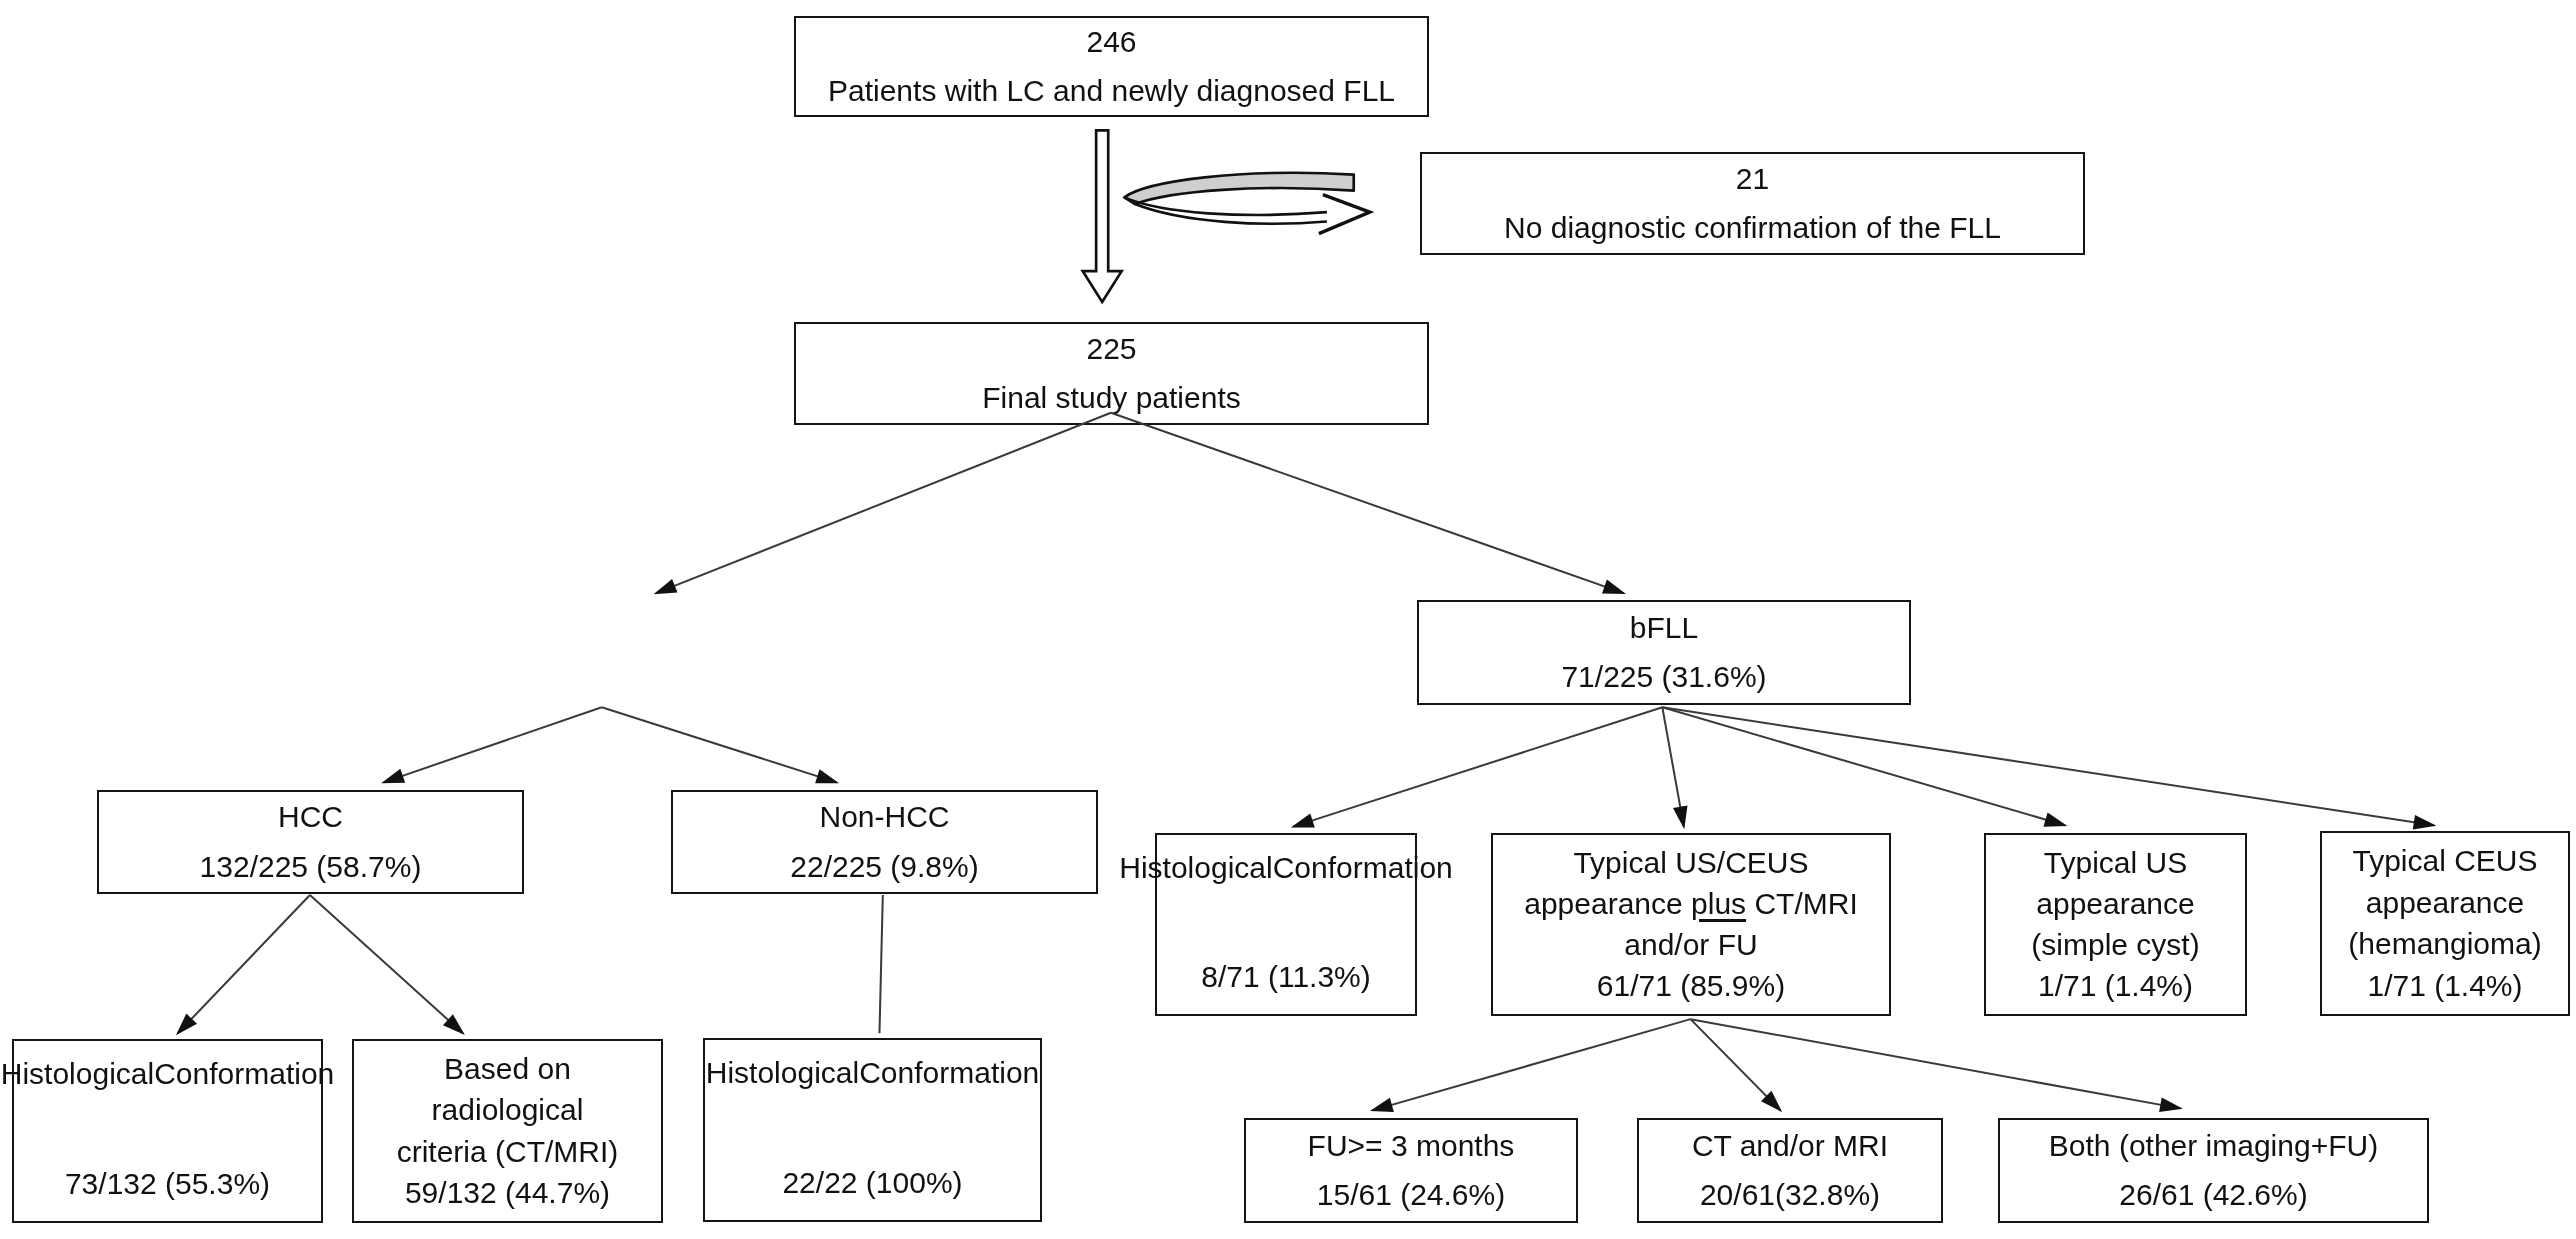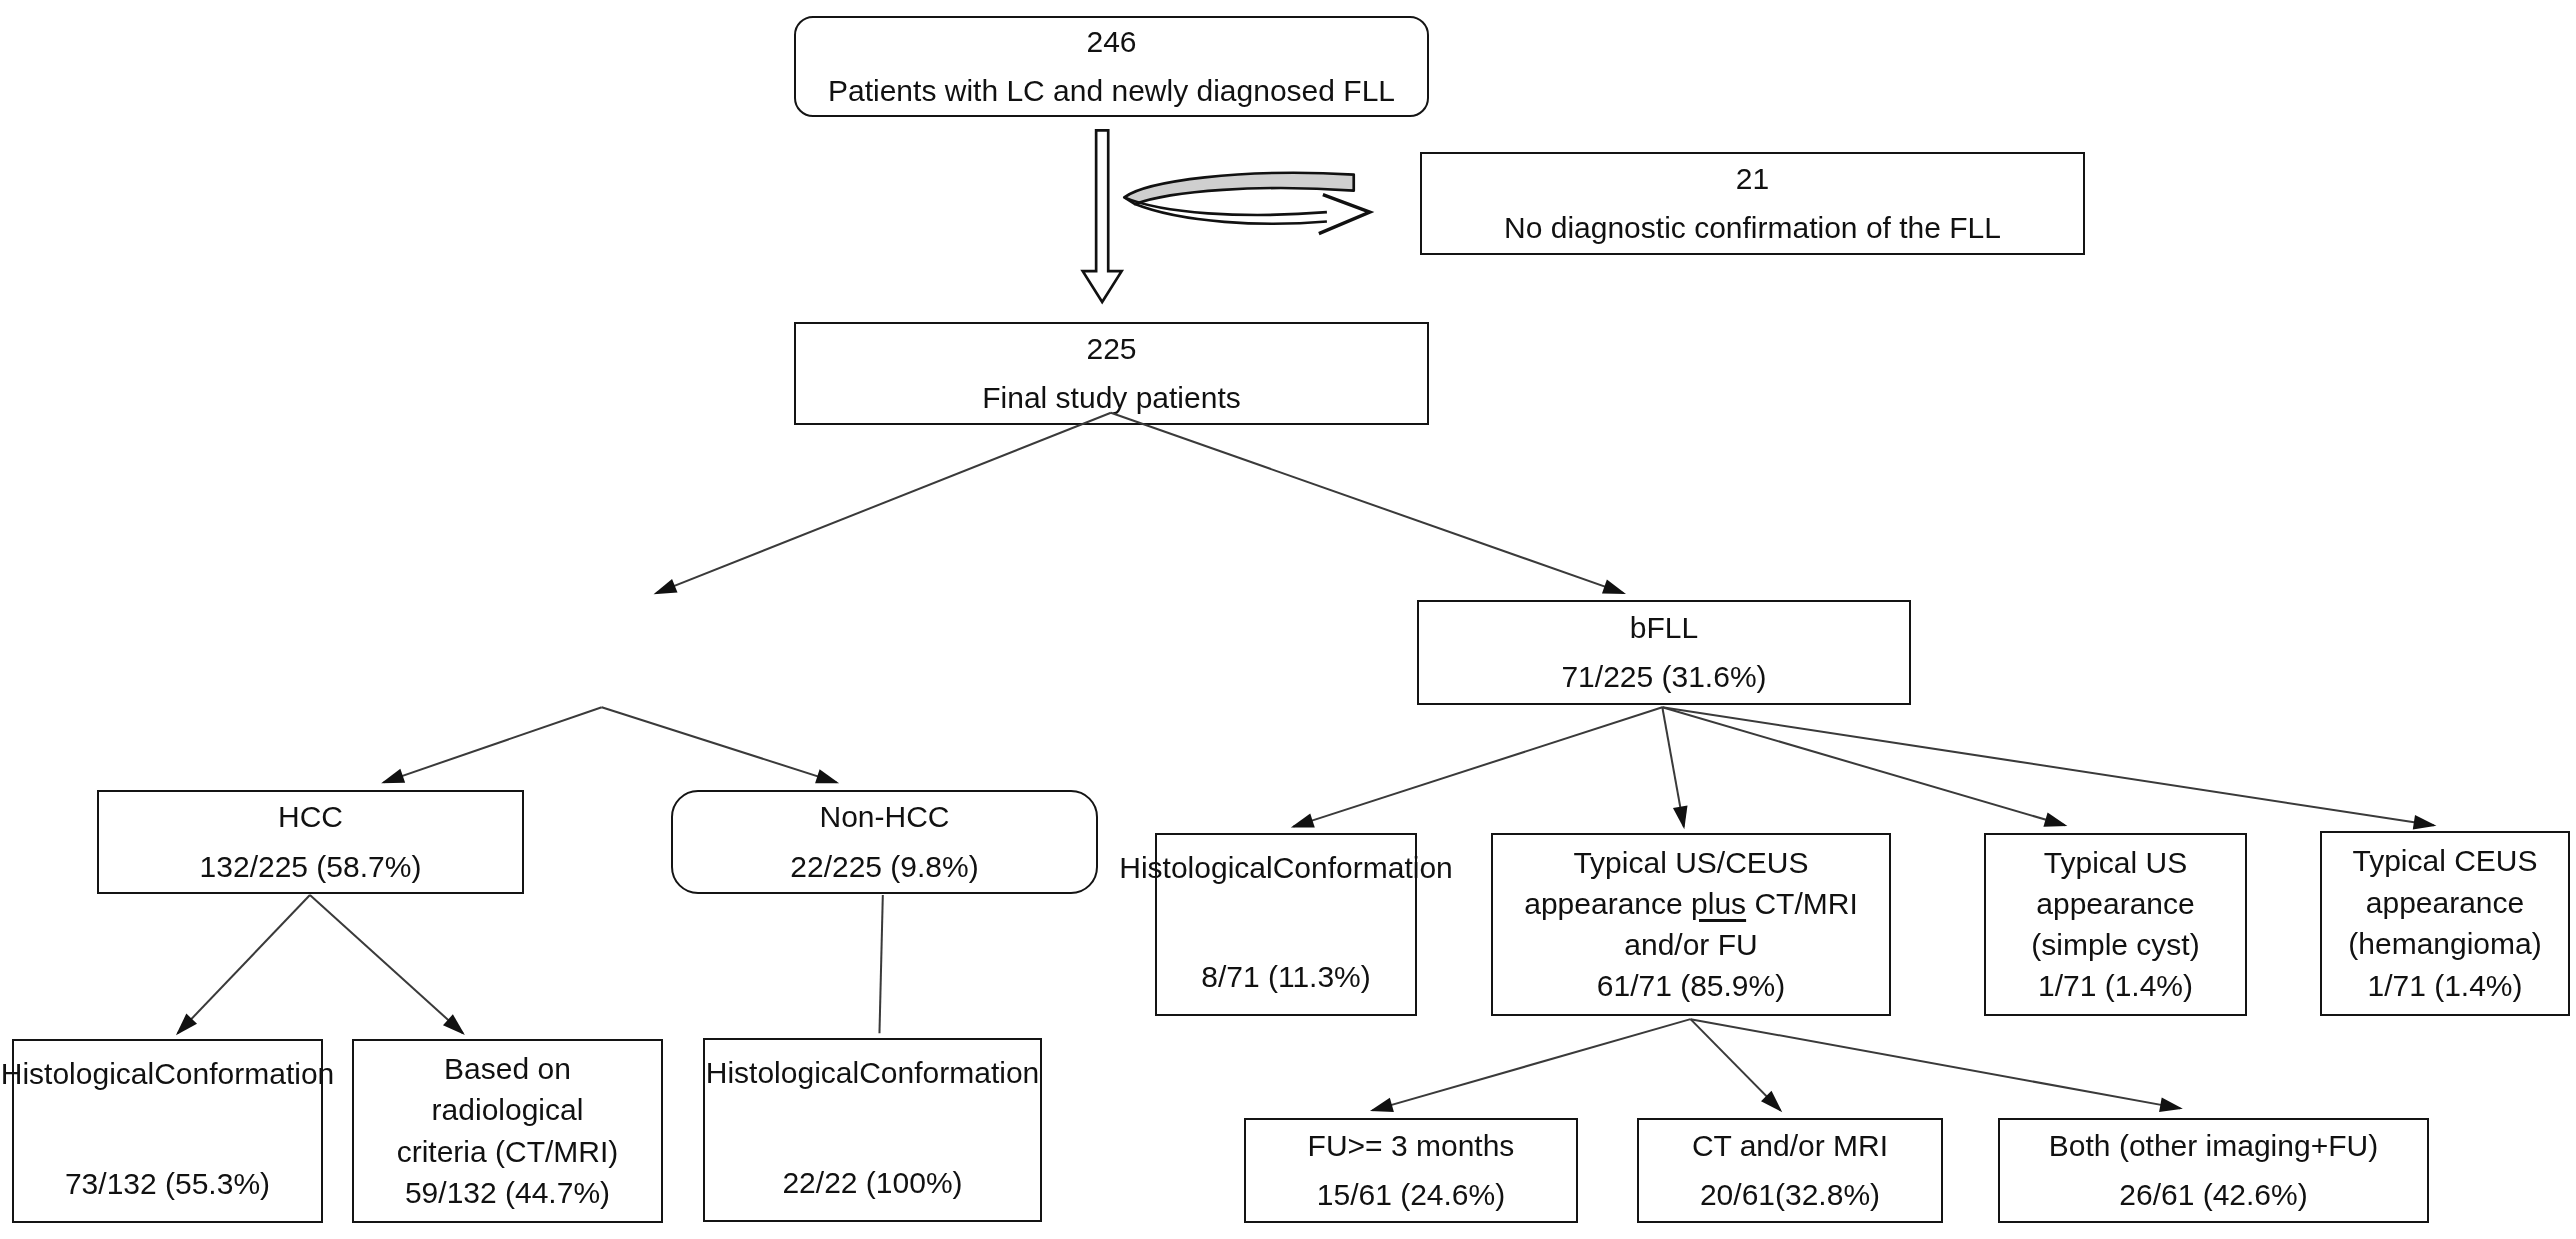--- a/index.html
+++ b/index.html
@@ -34,21 +34,21 @@
   svg.connectors {
     position:absolute; left:0; top:0; z-index:3;
     pointer-events:none;
   }
 </style>
 </head>
 <body>
 
 <div class="canvas">
 
-  <div class="node center2" style="left:794px; top:16px; width:635px; height:101px;border-radius:19px;">
+  <div class="node center2" style="left:794px; top:16px; width:635px; height:101px;">
     <div class="bl">246</div>
     <div class="bl">Patients with LC and newly diagnosed FLL</div>
   </div>
 
   <div class="node center2" style="left:1420px; top:152px; width:665px; height:103px;">
     <div class="bl">21</div>
     <div class="bl">No diagnostic confirmation of the FLL</div>
   </div>
 
   <div class="node center2" style="left:794px; top:322px; width:635px; height:103px;">
@@ -60,21 +60,21 @@
   <div class="node center2" style="left:1417px; top:600px; width:494px; height:105px;">
     <div class="bl">bFLL</div>
     <div class="bl">71/225 (31.6%)</div>
   </div>
 
   <div class="node center2" style="left:97px; top:790px; width:427px; height:104px;">
     <div class="bl">HCC</div>
     <div class="bl">132/225 (58.7%)</div>
   </div>
 
-  <div class="node center2" style="left:671px; top:790px; width:427px; height:104px;border-radius:27px;">
+  <div class="node center2" style="left:671px; top:790px; width:427px; height:104px;">
     <div class="bl">Non-HCC</div>
     <div class="bl">22/225 (9.8%)</div>
   </div>
 
   <div class="node split" style="left:1155px; top:833px; width:262px; height:183px;">
     <div class="grp">
       <div class="bl">Histological</div>
       <div class="bl">Conformation</div>
     </div>
     <div class="bl">8/71 (11.3%)</div>

